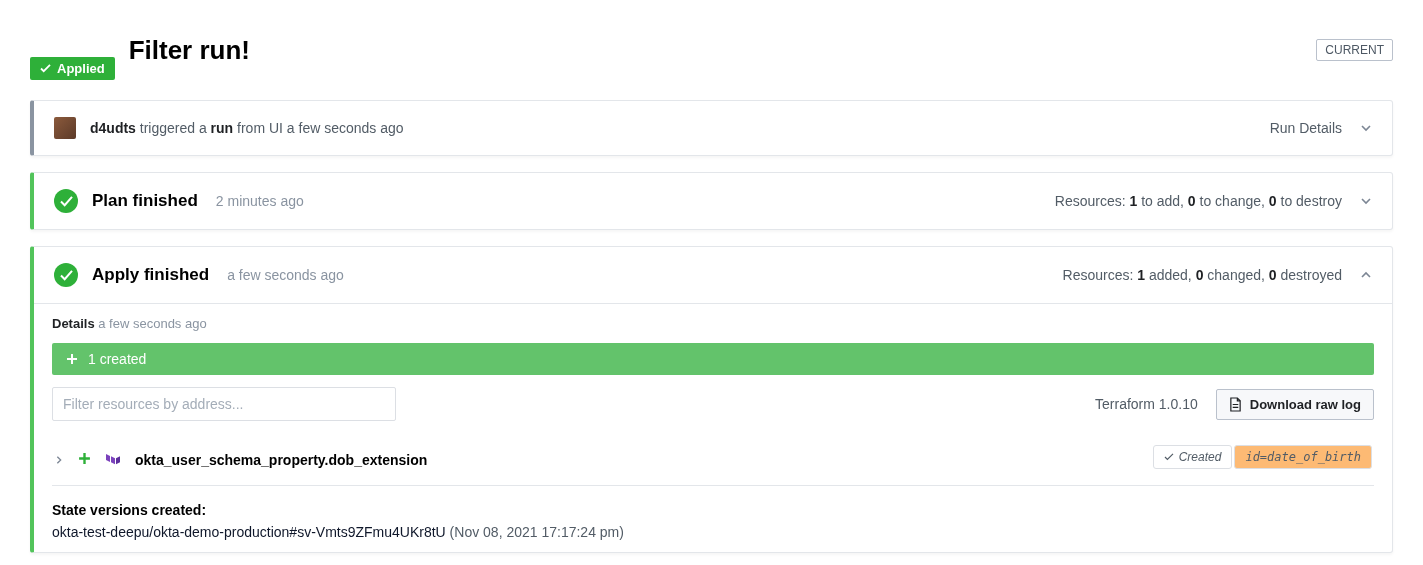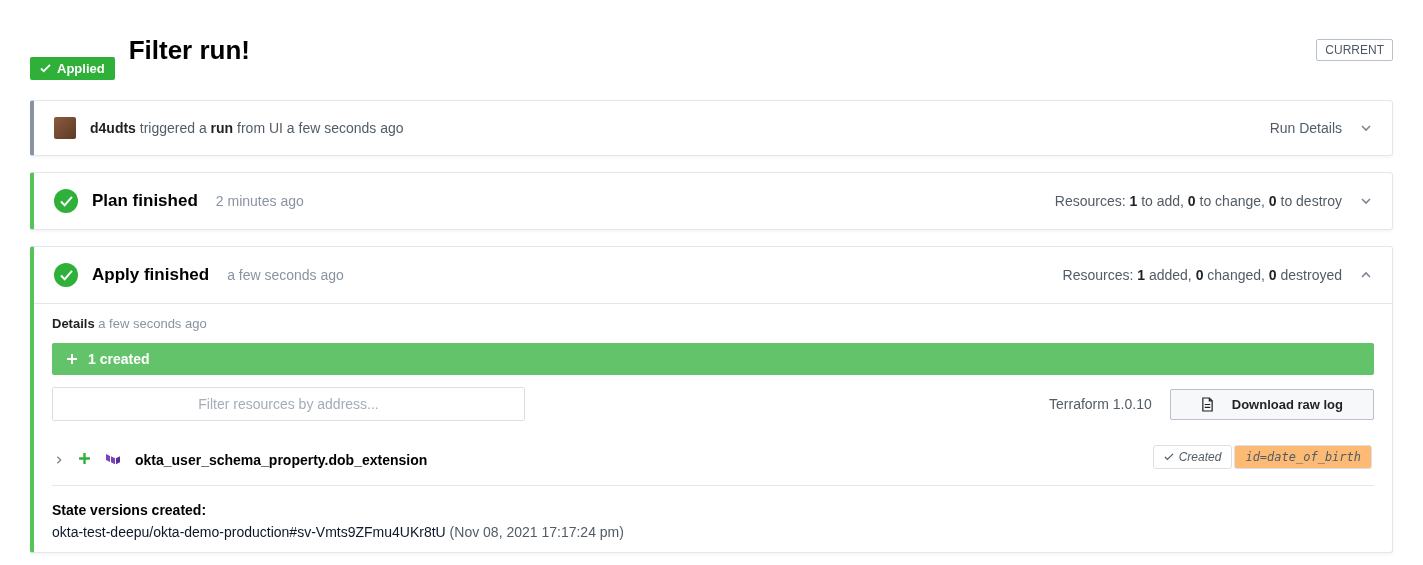--- a/index.html
+++ b/index.html
@@ -77,59 +77,58 @@
   .step-title { font-size: 17px; font-weight: 700; color: #000; }
   .step-time { color: #8a94a1; font-size: 14px; margin-left: 4px; }
   .resources-summary { color: #525c66; }
   .resources-summary strong { color: #1f2124; font-weight: 700; }
   .panel-body { border-top: 1px solid #e3e6ea; padding: 12px 18px; }
   .started-line { color: #8a94a1; font-size: 13px; }
   .started-line strong { color: #1f2124; font-weight: 600; }
   .created-bar {
     background: #63c36b;
     color: #fff;
-    font-weight: 700;
+    font-weight: 400;
     padding: 8px 14px;
     border-radius: 2px;
     margin: 12px 0;
     display: flex;
     align-items: center;
     gap: 10px;
     font-size: 14px;
   }
   .created-bar svg { width: 12px; height: 12px; }
   .filter-row {
     display: flex;
     align-items: center;
     justify-content: space-between;
     margin: 6px 0 14px 0;
   }
   .filter-input {
     border: 1px solid #dcdfe4;
     border-radius: 2px;
     padding: 8px 10px;
-    width: 473px;
+    width: 344px;
     font-size: 14px;
     color: #333;
-    text-align: center;
   }
   .filter-input::placeholder { color: #a4adb8; }
   .filter-right { display: flex; align-items: center; gap: 18px; }
   .tf-version { color: #525c66; font-size: 14px; }
   .download-btn {
     border: 1px solid #bac1cc;
     background: #f7f8fa;
     color: #1f2124;
     font-size: 13px;
     font-weight: 600;
-    padding: 7px 30px;
+    padding: 7px 12px;
     border-radius: 2px;
     display: inline-flex;
     align-items: center;
-    gap: 18px;
+    gap: 8px;
     cursor: pointer;
   }
   .download-btn svg { width: 13px; height: 15px; }
   .resource-row {
     display: flex;
     align-items: flex-end;
     justify-content: space-between;
     padding: 10px 2px 16px 2px;
     border-bottom: 1px solid #e3e6ea;
     margin-bottom: 16px;

